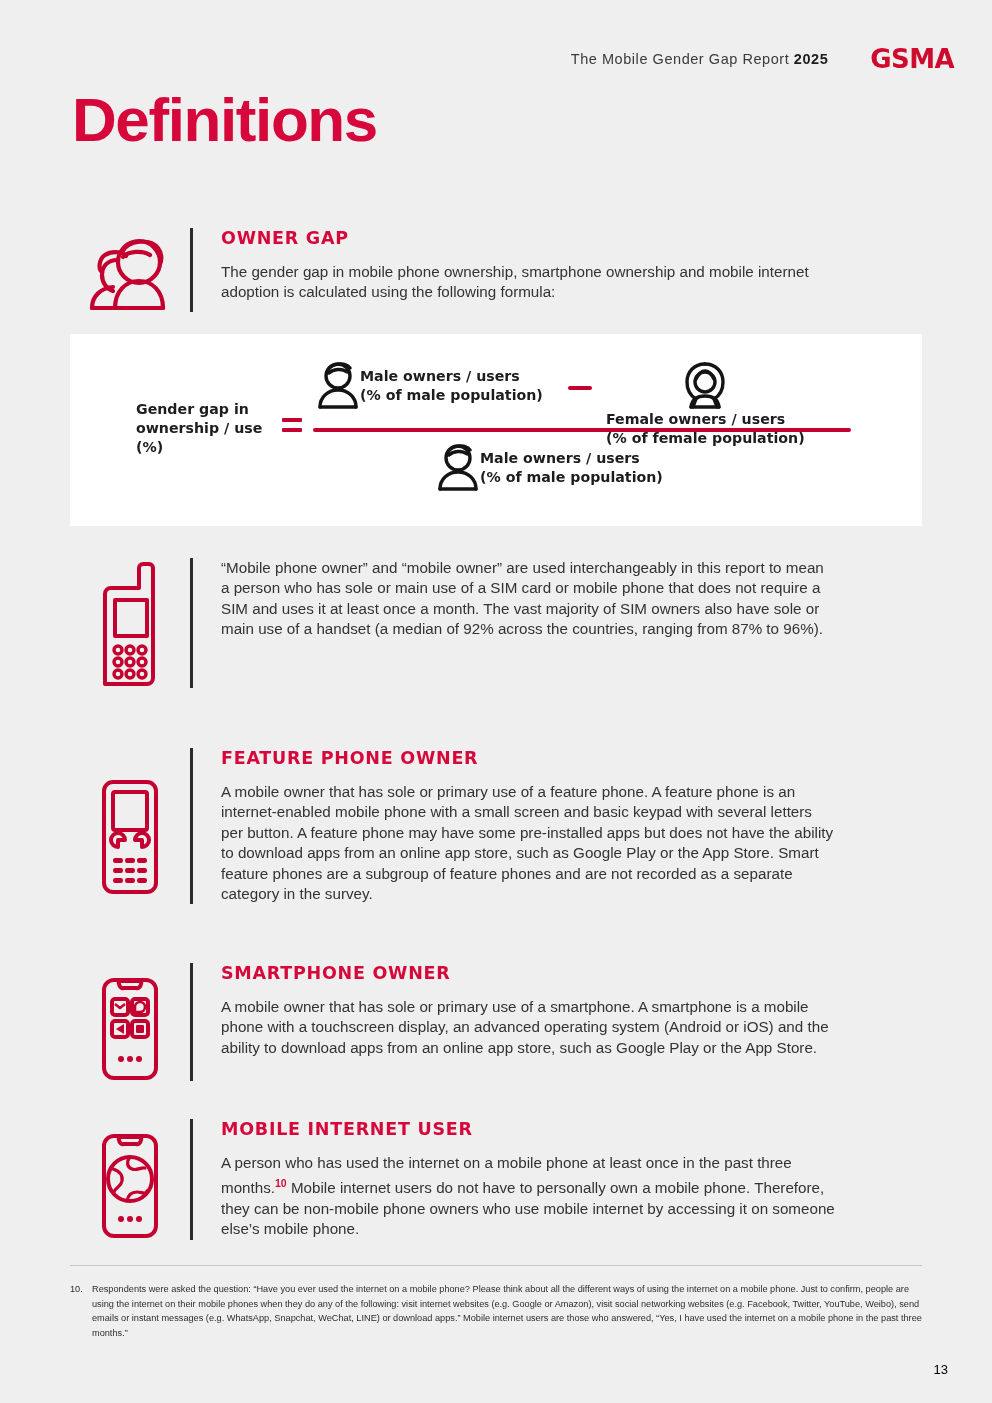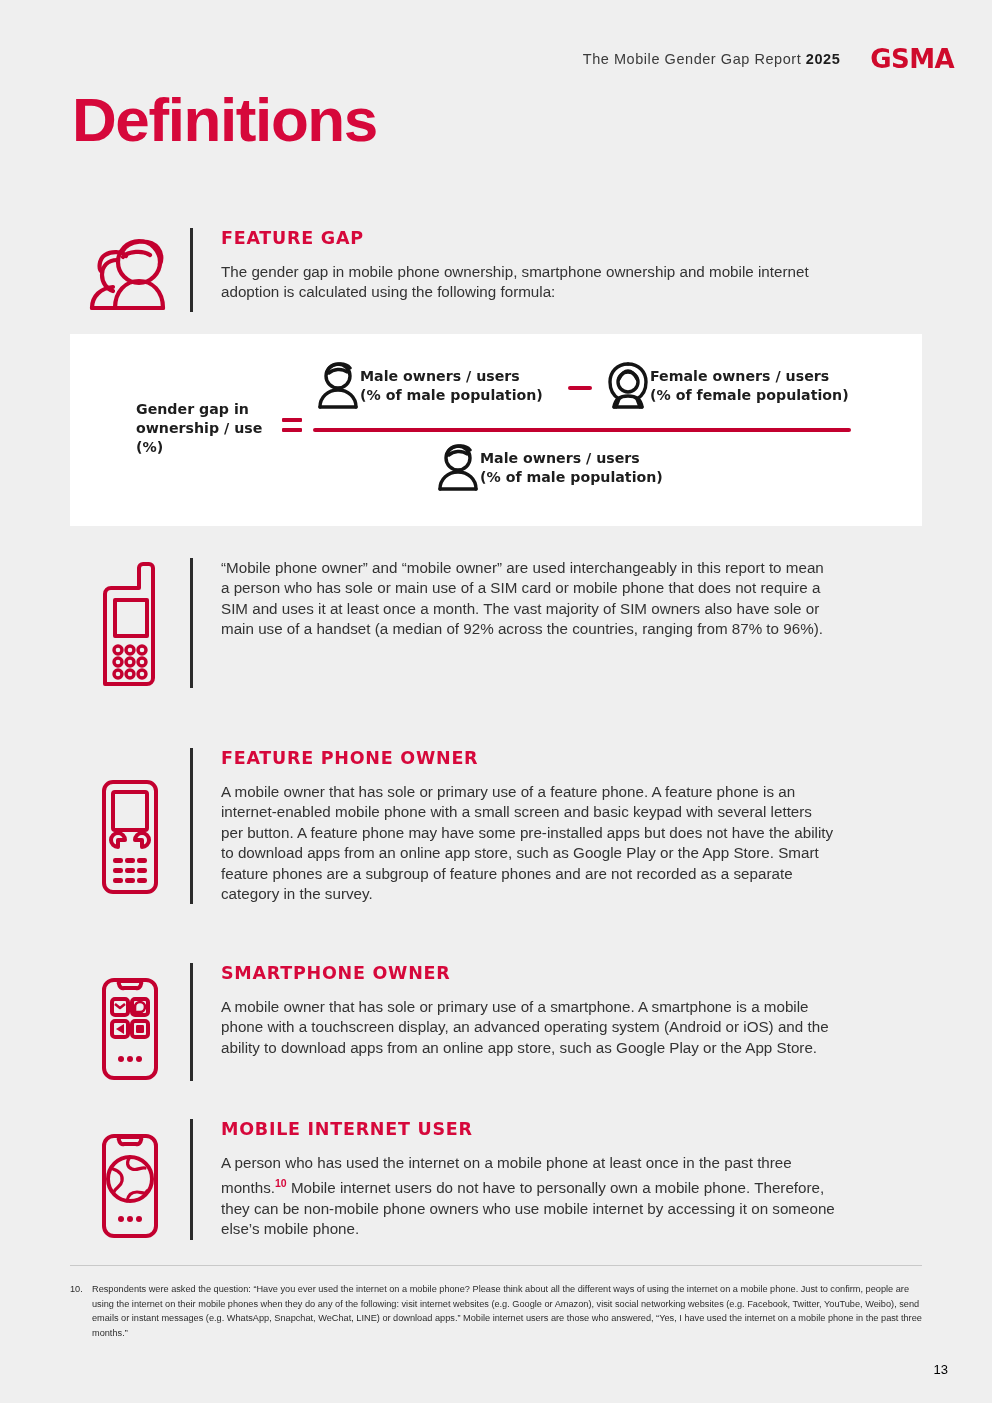--- a/index.html
+++ b/index.html
@@ -14,21 +14,21 @@
     overflow: hidden;
   }
 
   
   .page-header {
     position: absolute;
     top: 44px;
     right: 38px;
     display: flex;
     align-items: center;
-    gap: 30px;
+    gap: 42px;
   }
   .header-title {
     font-size: 14.5px;
     letter-spacing: 0.55px;
     color: #3a3a3a;
     white-space: nowrap;
   }
   .header-title b { font-weight: bold; color: #1d1d1d; }
   .gsma-logo {
     font-size: 26px;
@@ -141,21 +141,21 @@
   }
   .term-text {
     font-size: 14.2px;
     font-weight: bold;
     line-height: 19px;
     color: #1d1d1d;
     white-space: nowrap;
     font-family: "DejaVu Sans", sans-serif;
   }
   .num-male  { left: 246px; top: 28px; }
-  .num-female{ left: 536px; top: 28px; }
+  .num-female{ left: 536px; top: 28px; flex-direction: column; }
   .den-male  { left: 366px; top: 110px; }
 
   .minus {
     position: absolute;
     left: 498px;
     top: 52px;
     width: 24px;
     height: 4px;
     background: #c3002f;
     border-radius: 2px;
@@ -216,21 +216,21 @@
         <circle cx="55" cy="32" r="21"></circle>
         <path d="M38 22 c6 -12 28 -14 36 -4 c4 5 4 12 2 16"></path>
         <path d="M39 27 c5 -6 20 -7 27 -2"></path>
         <path d="M31 78 c0 -17 11 -27 24 -27 c13 0 24 10 24 27"></path>
         <path d="M31 78 h48"></path>
       </g>
     </svg>
   </div>
   <div class="rule"></div>
   <div class="text-col">
-    <div class="sec-heading">FEATURE GAP</div>
+    <div class="sec-heading">OWNER GAP</div>
     <div class="sec-body" style="max-width:600px;">The gender gap in mobile phone ownership, smartphone ownership and mobile internet adoption is calculated using the following formula:</div>
   </div>
 </div>
 
 <div class="formula-box">
 
   <div class="lhs-label">
     <div>Gender gap in</div>
     <div>ownership / use</div>
     <div>(%)</div>

